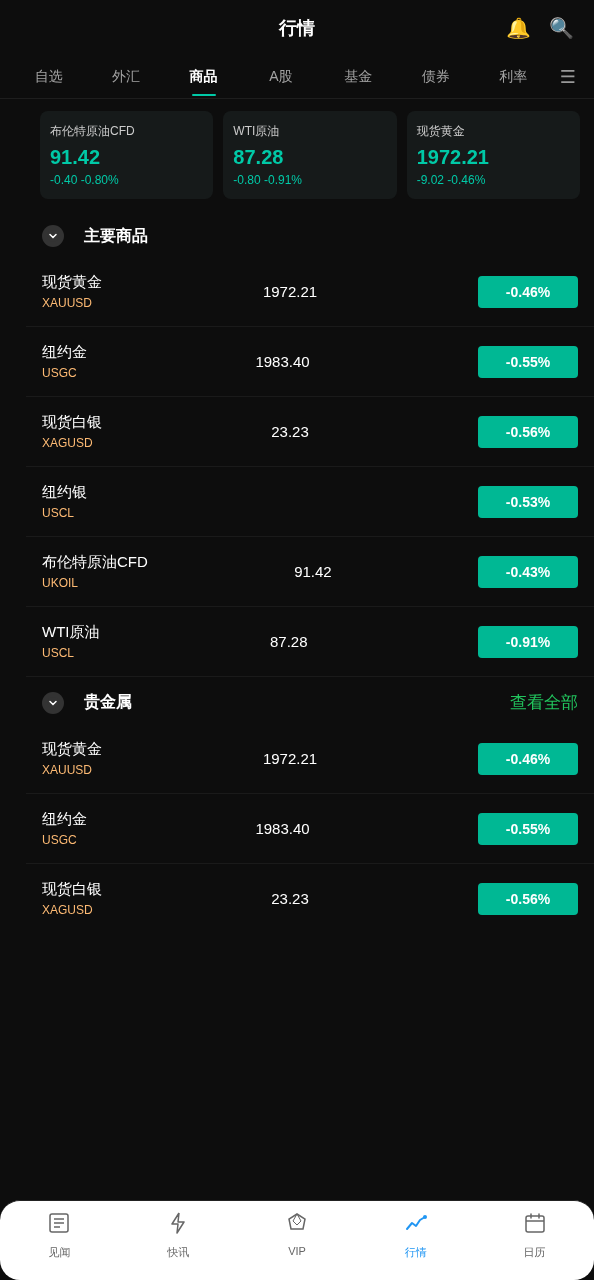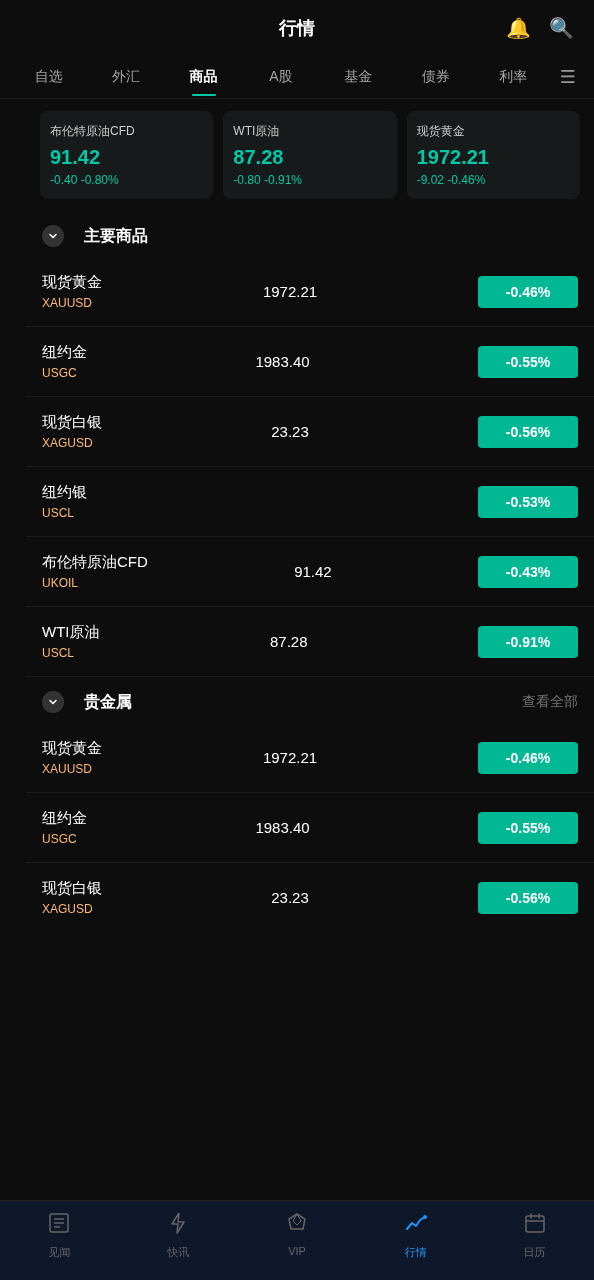--- a/index.html
+++ b/index.html
@@ -136,22 +136,22 @@
       font-size: 10px;
       color: #fff;
     }
     .section-title {
       font-size: 16px;
       font-weight: 600;
       color: #fff;
       margin-left: 12px;
     }
     .section-link {
-      font-size: 14px;
-      color: #737373;
+      font-size: 17px;
+      color: #22c55e;
       cursor: pointer;
     }
 
     
     .list-item {
       display: flex;
       align-items: center;
       justify-content: space-between;
       padding: 16px 16px;
       border-bottom: 1px solid #1a1a1a;
@@ -186,25 +186,26 @@
       min-width: 100px;
       text-align: center;
     }
 
     
     .bottom-nav {
       position: fixed;
       bottom: 0;
       left: 0;
       width: 594px;
-      background: #0f172a;
+      background: #ffffff;
       border-top: 1px solid #222;
       display: flex;
       justify-content: space-around;
       padding: 10px 0 20px;
+      border-radius: 20px;
     }
     .bottom-nav-item {
       display: flex;
       flex-direction: column;
       align-items: center;
       gap: 4px;
       cursor: pointer;
       flex: 1;
     }
     .bottom-nav-icon {

